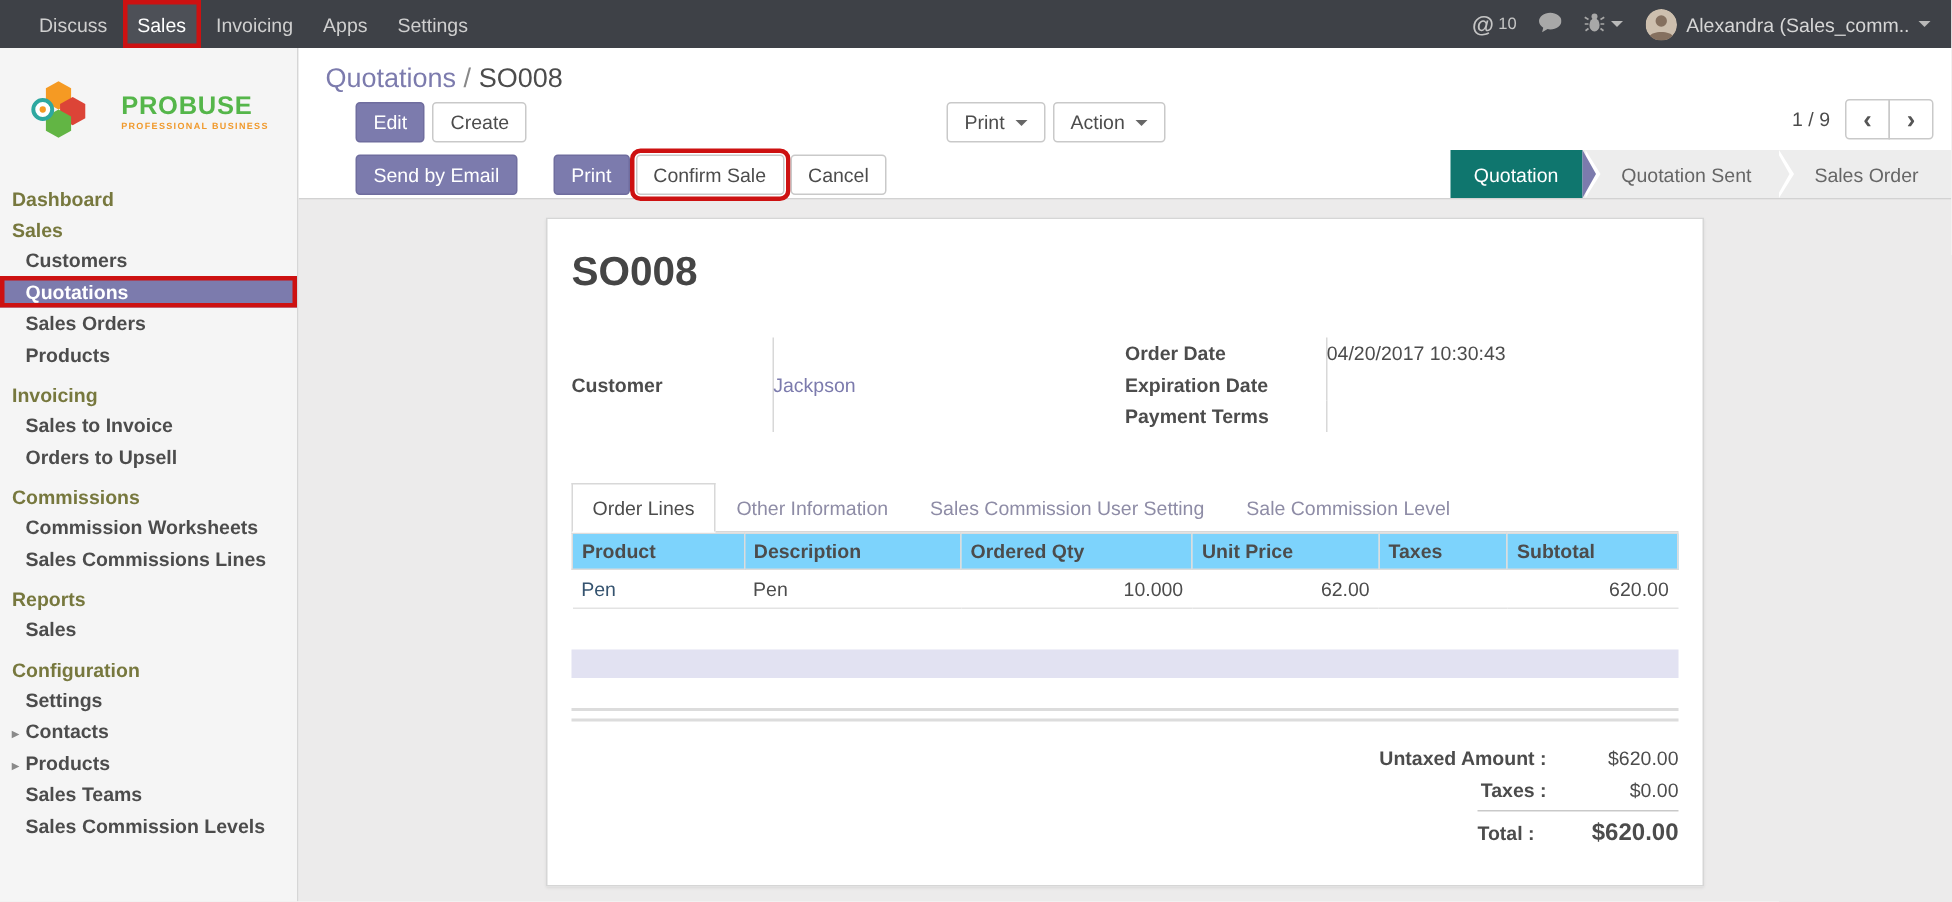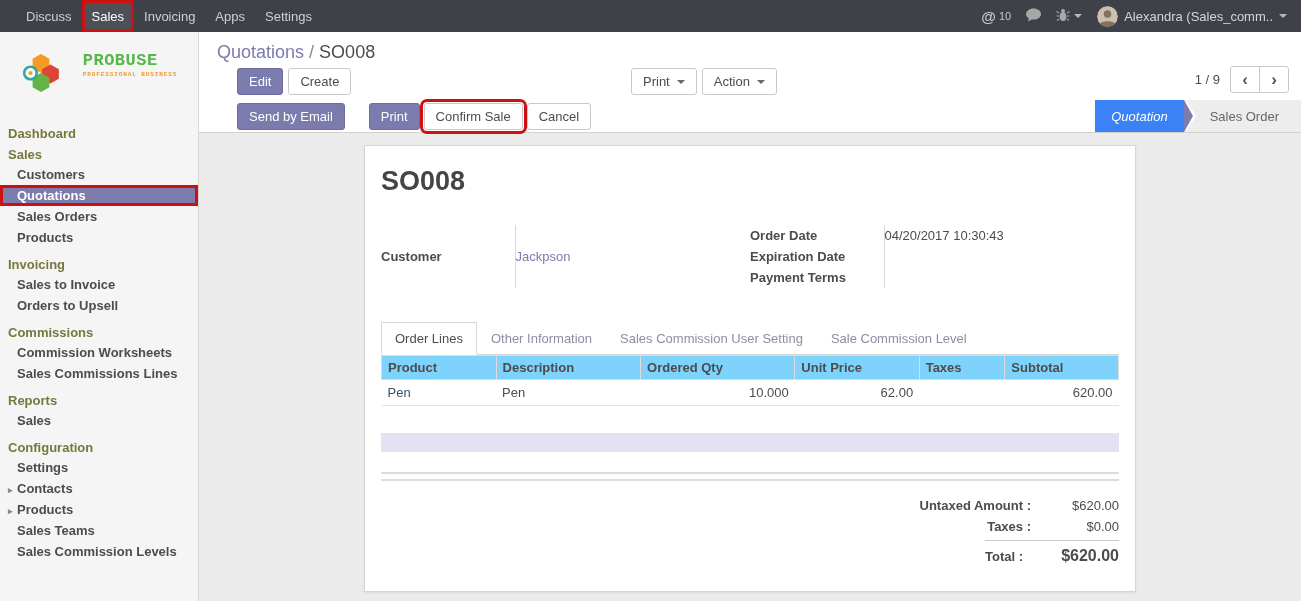--- a/index.html
+++ b/index.html
@@ -21,21 +21,21 @@
   .at-glyph { font-size:15px; font-weight:bold; }
   .tb-count { font-size:11px; }
   .tb-icon { display:flex; align-items:center; gap:4px; cursor:pointer; }
   .caret-down { display:inline-block; width:0; height:0; border-left:4px solid transparent; border-right:4px solid transparent; border-top:4px solid #b9b9b9; }
   .tb-user { display:flex; align-items:center; gap:6px; cursor:pointer; }
   .avatar { width:21px; height:21px; border-radius:50%; overflow:hidden; flex:0 0 auto; }
   .tb-username { color:#d6d6d6; max-width:160px; white-space:nowrap; overflow:hidden; }
 
   
   .sidebar { position:absolute; top:32px; left:0; bottom:0; width:199px; background:#f5f5f5; border-right:1px solid #d6d6d6; overflow:hidden; }
-  .logo-box { display:flex; align-items:flex-start; justify-content:center; gap:22px; padding:20px 4px 16px;font-family:Liberation Mono, monospace; }
+  .logo-box { display:flex; align-items:center; justify-content:center; gap:22px; padding:20px 4px 16px; }
   .logo-text { display:flex; flex-direction:column; line-height:1; }
   .logo-title { font-size:17px; font-weight:bold; color:#55b64a; letter-spacing:.5px; }
   .logo-sub { font-size:6px; font-weight:bold; color:#f09a2d; letter-spacing:.9px; margin-top:3px; }
   .side-nav { padding-top:8px; }
   .side-header { padding:4px 8px 2px; font-weight:bold; color:#77783e; cursor:pointer; }
   .side-header.mt { margin-top:5px; }
   .side-item { padding:3px 8px 3px 17px; cursor:pointer; color:#4c4c4c;font-weight:bold; }
   .side-item.selected { background:#7c7bad; color:#fff; }
   .tri { display:inline-block; width:9px; margin-left:-9px; font-size:9px; color:#8a8a8a; }
 
@@ -63,21 +63,21 @@
   
   .statusbar-row { position:relative; height:33px; background:#fff; border-bottom:1px solid #d2d2d2; display:flex; justify-content:space-between; align-items:center; padding-left:18px; }
   .sb-buttons { display:flex; align-items:center; gap:4px; }
   .statusbar { display:flex; align-self:stretch; }
   .state { position:relative; display:flex; align-items:center; padding:0 16px 0 26px; background:#ededed; color:#666; cursor:pointer; }
   .state:first-child { padding-left:16px; }
   .state:last-child { padding-right:22px; }
   .state:nth-child(1){ z-index:3; } .state:nth-child(2){ z-index:2; } .state:nth-child(3){ z-index:1; }
   .state:not(:last-child)::before { content:""; position:absolute; top:0; right:-12px; border-top:16.5px solid transparent; border-bottom:16.5px solid transparent; border-left:10px solid #fff; }
   .state:not(:last-child)::after  { content:""; position:absolute; top:0; right:-9px;  border-top:16.5px solid transparent; border-bottom:16.5px solid transparent; border-left:9px solid #ededed; }
-  .state.active { background:#3b82f6; color:#fff;font-style:italic; }
+  .state.active { background:#0f766e; color:#fff; }
   .state.active::after { border-left-color:#7c7bad; }
 
   
   .content { padding-top:12px; }
   .sheet { width:772px; min-height:435px; margin:0 auto; background:#fff; border:1px solid #d6d6d6; box-shadow:0 1px 2px rgba(0,0,0,.08); padding:18px 16px 24px; }
   .sheet-title { margin:2px 0 0; font-size:27px; font-weight:600; color:#454545; }
   .groups { display:flex; margin-top:28px; }
   table.group { width:50%; border-collapse:collapse; }
   table.group td { padding:2px 0; height:21px; vertical-align:middle; }
   .g-label { width:134px; font-weight:bold; padding-right:10px; }
@@ -228,20 +228,21 @@
 
     <div class="statusbar-row">
       <div class="sb-buttons">
         <button class="btn btn-primary">Send by Email</button>
         <button class="btn btn-primary">Print</button>
         <button class="btn ann-outset">Confirm Sale</button>
         <button class="btn">Cancel</button>
       </div>
       <div class="statusbar">
         <div class="state active">Quotation</div>
+        <div class="state">Quotation Sent</div>
         <div class="state">Sales Order</div>
       </div>
     </div>
 
     <div class="content">
       <div class="sheet">
         <h1 class="sheet-title">SO008</h1>
 
         <div class="groups">
           <table class="group">

